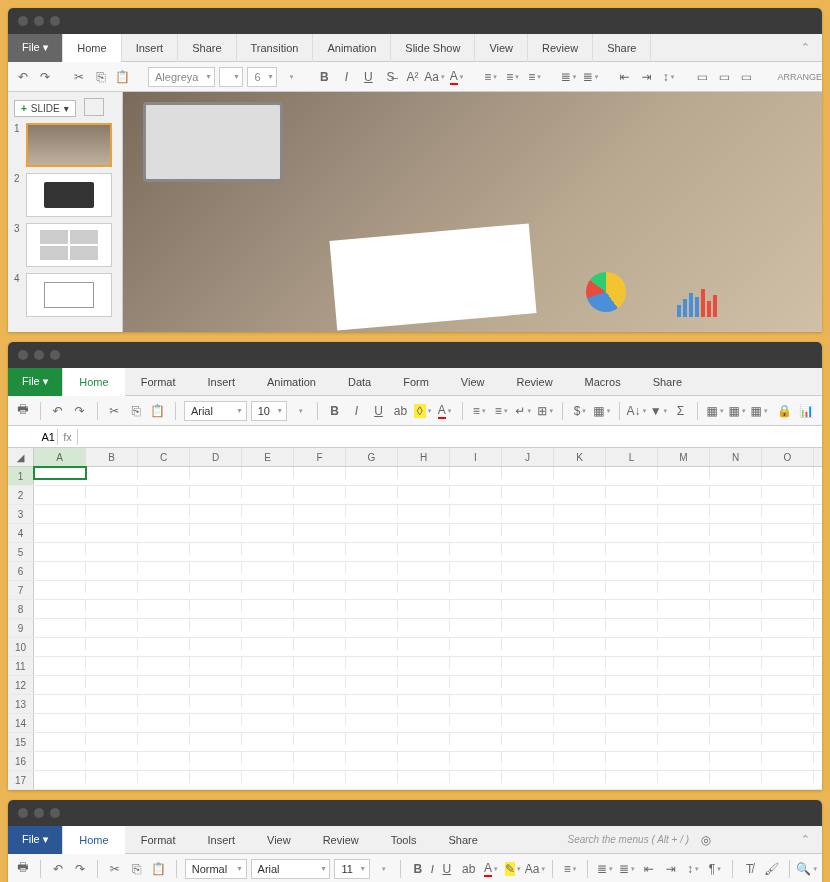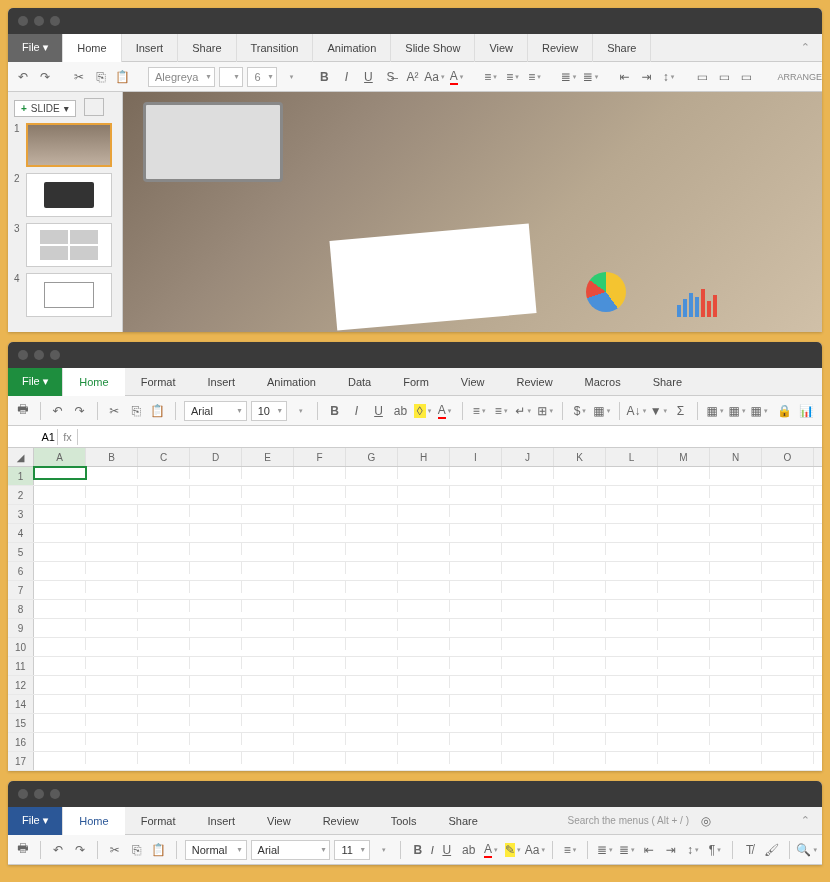--- a/index.html
+++ b/index.html
@@ -14,21 +14,21 @@
 .tab.file.blue{background:#2b5797}
 .tab.active{background:#fff;font-weight:normal}
 .tab.plain{border:none;padding:0 16px}
 .collapse{margin-left:auto;padding:0 12px;color:#999}
 .toolbar{background:#f7f7f7;height:30px;display:flex;align-items:center;padding:0 6px;gap:4px;border-bottom:1px solid #ccc;font-size:11px;color:#555}
 .sep{width:1px;height:18px;background:#ccc;margin:0 4px}
 .tbtn{min-width:18px;height:18px;display:flex;align-items:center;justify-content:center;cursor:pointer;font-size:12px;color:#666}
 .tsel{height:20px;border:1px solid #ccc;background:#fff;font-size:11px;padding:0 16px 0 6px;display:flex;align-items:center;position:relative;color:#888}
 .tsel::after{content:'▾';position:absolute;right:4px;font-size:8px;color:#999}
 .arrange{font-size:9px;color:#888;padding:0 6px}
-.searchbox{margin-left:auto;color:#999;font-size:10px;padding-right:8px}
+.searchbox{margin-left:auto;color:#999;font-style:italic;font-size:10px;padding-right:8px}
 
 
 .a1body{display:flex;height:240px;background:#eaeaea}
 .slidepanel{width:115px;background:#f0f0f0;border-right:1px solid #ccc;padding:6px}
 .slidebtn{display:inline-flex;align-items:center;gap:4px;background:#fff;border:1px solid #bbb;padding:2px 6px;font-size:10px;color:#444;margin-bottom:6px}
 .plus{color:#1e8e3e;font-weight:bold}
 .layoutbtn{display:inline-block;width:20px;height:18px;border:1px solid #bbb;margin-left:4px;vertical-align:top}
 .thumb{display:flex;margin-bottom:6px;gap:4px}
 .tnum{font-size:10px;color:#666;width:8px}
 .timg{width:86px;height:44px;background:#fff;border:1px solid #ccc;display:flex;align-items:center;justify-content:center;font-size:7px;color:#aaa;position:relative;overflow:hidden}
@@ -481,20 +481,38 @@
           <div class="cell"></div>
           <div class="cell"></div>
           <div class="cell"></div>
           <div class="cell"></div>
           <div class="cell"></div>
           <div class="cell"></div>
           <div class="cell"></div>
           <div class="cell"></div>
         </div>
         <div class="srow">
+          <div class="rh">13</div>
+          <div class="cell"></div>
+          <div class="cell"></div>
+          <div class="cell"></div>
+          <div class="cell"></div>
+          <div class="cell"></div>
+          <div class="cell"></div>
+          <div class="cell"></div>
+          <div class="cell"></div>
+          <div class="cell"></div>
+          <div class="cell"></div>
+          <div class="cell"></div>
+          <div class="cell"></div>
+          <div class="cell"></div>
+          <div class="cell"></div>
+          <div class="cell"></div>
+        </div>
+        <div class="srow">
           <div class="rh">14</div>
           <div class="cell"></div>
           <div class="cell"></div>
           <div class="cell"></div>
           <div class="cell"></div>
           <div class="cell"></div>
           <div class="cell"></div>
           <div class="cell"></div>
           <div class="cell"></div>
           <div class="cell"></div>

